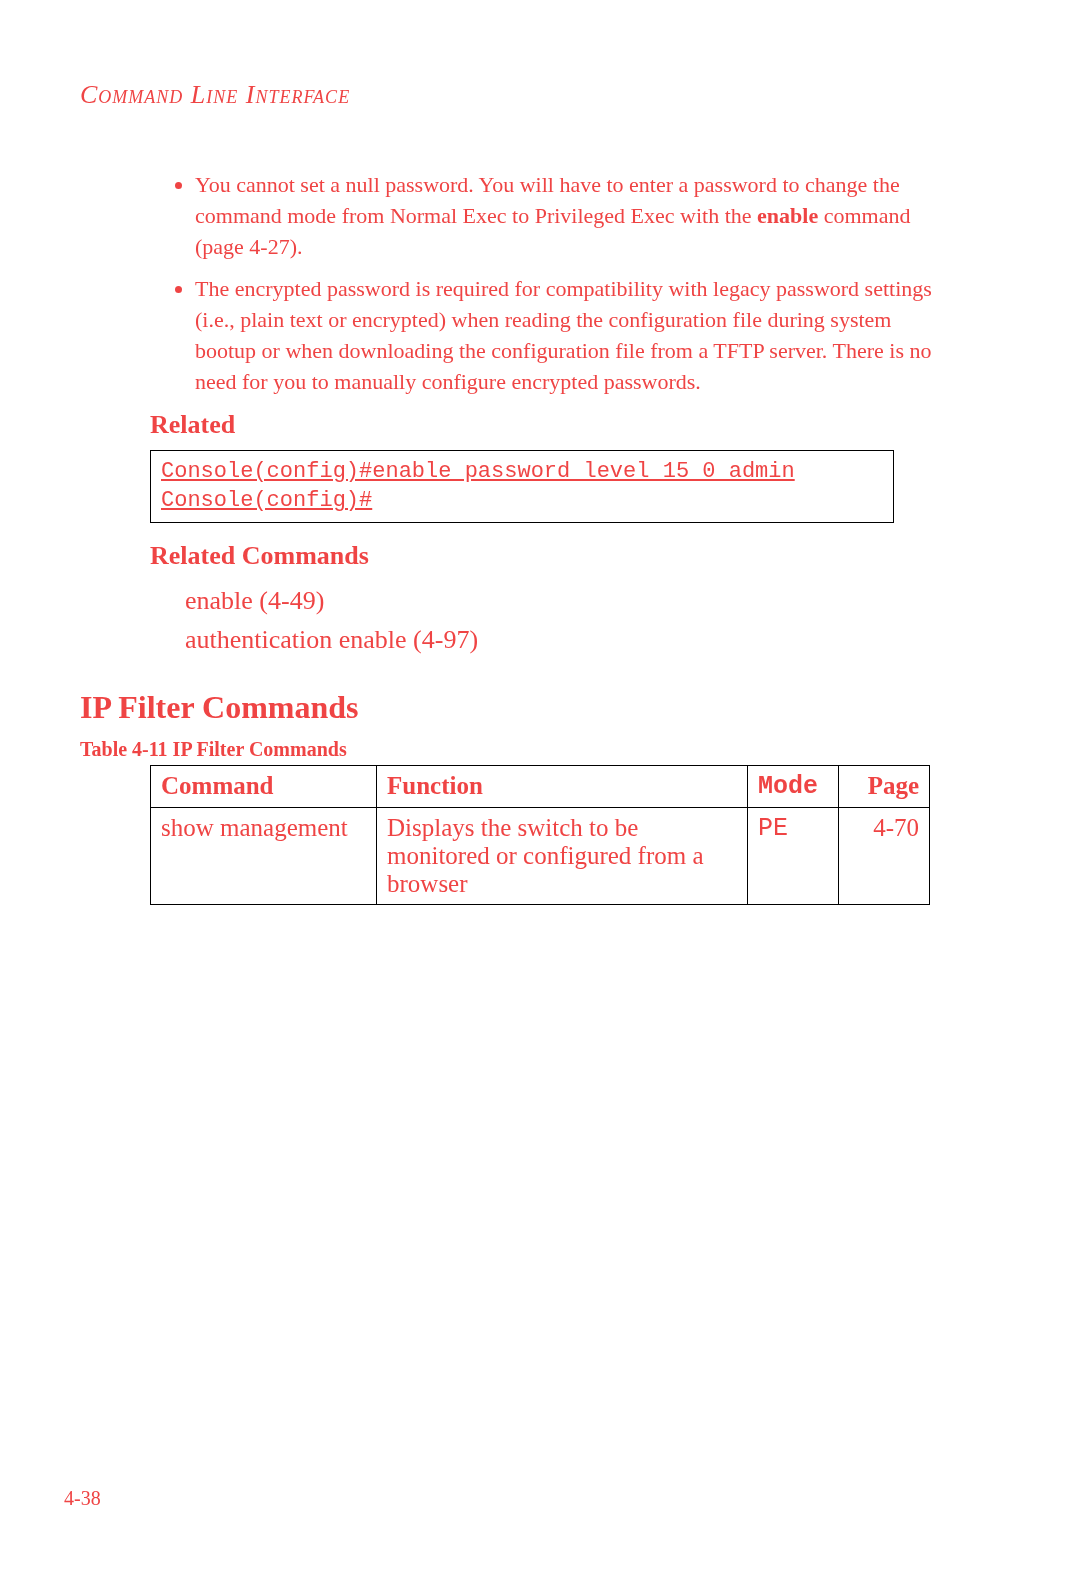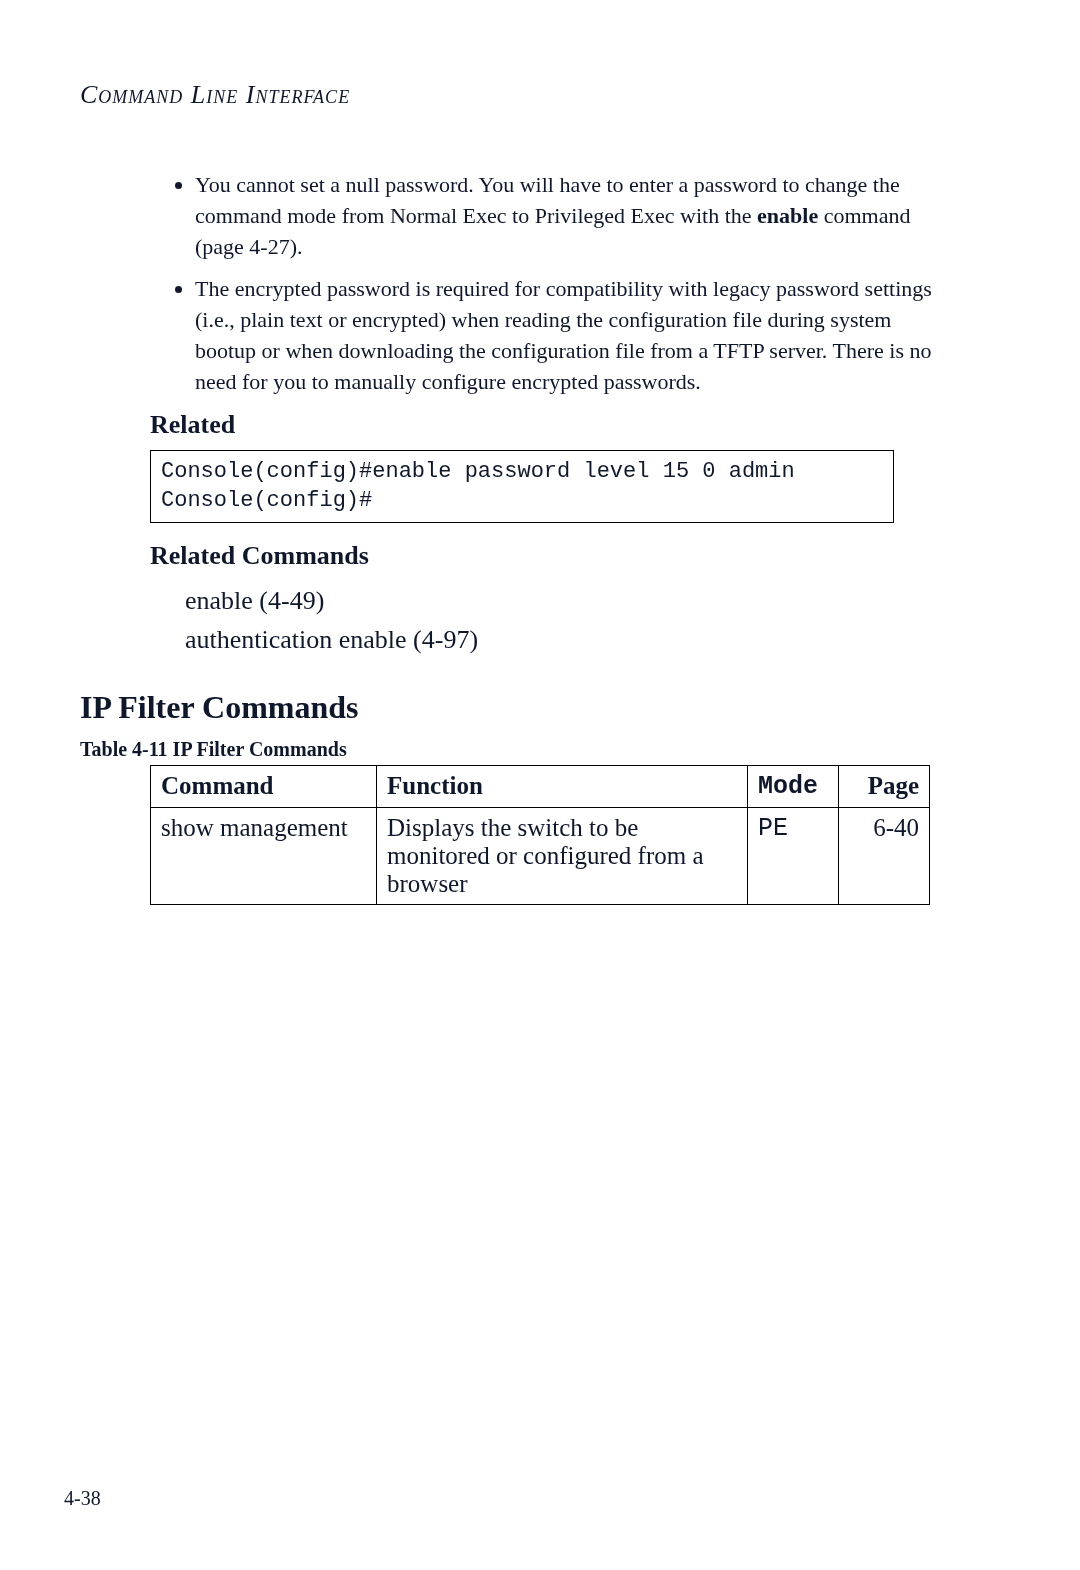--- a/index.html
+++ b/index.html
@@ -7,21 +7,21 @@
     padding: 0;
     background: #ffffff;
     width: 1080px;
   }
   .page {
     width: 1080px;
     height: 1570px;
     box-sizing: border-box;
     padding: 80px 80px 60px 80px;
     font-family: Garamond, "Times New Roman", Times, serif;
-    color: #0f172a;
+    color: #ef4444;
     position: relative;
   }
   .running-head {
     font-variant: small-caps;
     letter-spacing: 1px;
     font-size: 26px;
     font-style: italic;
     margin-bottom: 60px;
   }
   .section-heading {
@@ -43,20 +43,21 @@
   }
   .inline-bold { font-weight: bold; }
   .example-box {
     border: 1px solid #000;
     margin: 6px 106px 18px 70px;
     padding: 6px 10px;
     font-family: "Courier New", Courier, monospace;
     font-size: 22px;
     line-height: 1.35;
     white-space: pre;
+    text-decoration: underline;
   }
   .related-list {
     margin: 0 0 30px 105px;
     font-size: 26px;
     line-height: 1.5;
   }
   .h2 {
     font-weight: bold;
     font-size: 32px;
     margin: 26px 0 12px 0;
@@ -125,19 +126,19 @@
         <th>Function</th>
         <th class="mode-col">Mode</th>
         <th class="page-col">Page</th>
       </tr>
     </thead>
     <tbody>
       <tr>
         <td class="cmd-col">show management</td>
         <td>Displays the switch to be monitored or configured from a browser</td>
         <td class="mode-col">PE</td>
-        <td class="page-col">6-40</td>
+        <td class="page-col">4-70</td>
       </tr>
     </tbody>
   </table>
 
   <div class="page-number">4-38</div>
 </div>
 
 </body></html>

